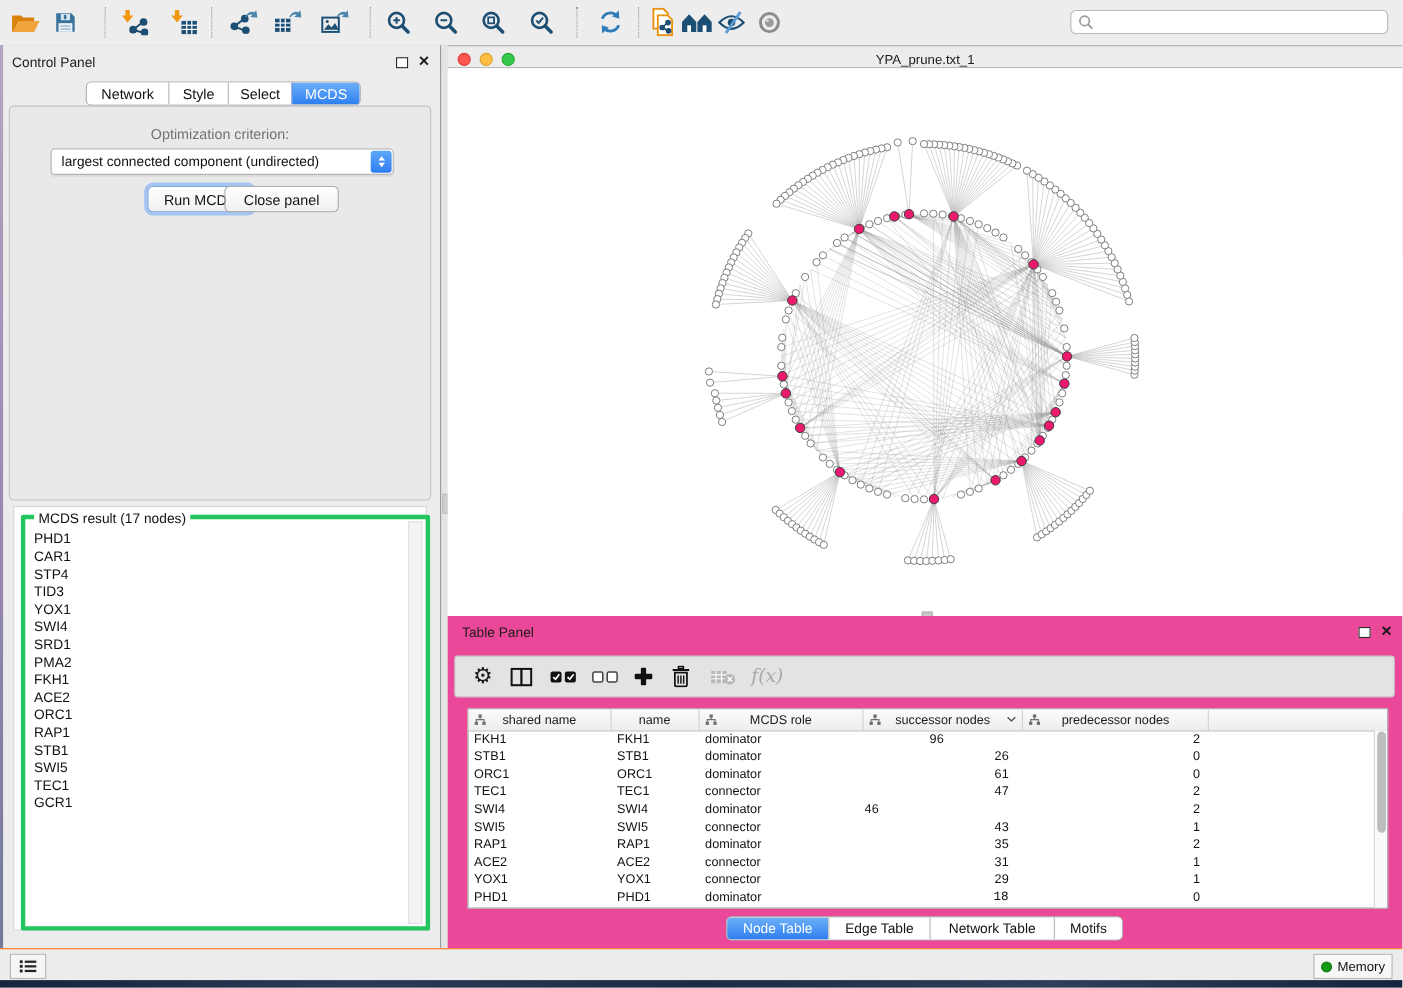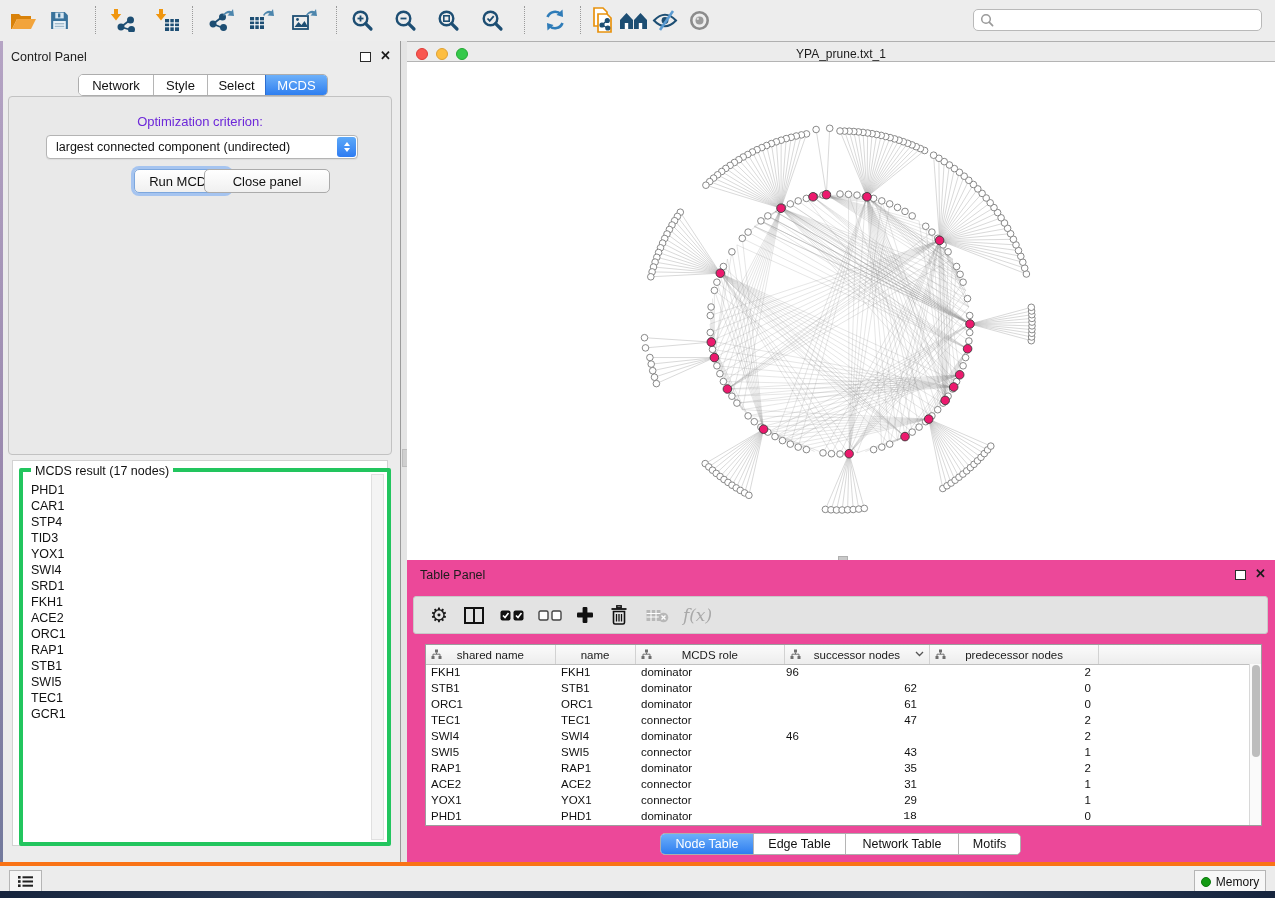--- a/index.html
+++ b/index.html
@@ -27,29 +27,29 @@
   .control-panel .win-float{left:357px;}
   .control-panel .win-close{left:377px;}
 
   .seg-tabs{position:absolute;display:flex;border:1px solid #adadad;border-radius:5px;overflow:hidden;background:#fff;height:22px;box-sizing:border-box;}
   .control-panel .seg-tabs{left:75px;top:33px;}
   .seg{height:100%;display:flex;align-items:center;justify-content:center;font-size:13px;color:#111;background:#fff;border-left:1px solid #b5b5b5;box-sizing:border-box;cursor:default;}
   .seg:first-child{border-left:none;}
   .seg-active{background:linear-gradient(#6db0f9,#2e7ef0);color:#fff;border-left-color:#2e6fd0;}
 
   .options-panel{position:absolute;left:5px;top:55px;width:384px;height:359px;background:#e9e9e9;border:1px solid #c2c2c2;border-radius:4px;box-sizing:border-box;}
-  .opt-label{position:absolute;left:0;top:17px;width:100%;text-align:center;font-size:13px;color:#6d28d9;}
+  .opt-label{position:absolute;left:0;top:17px;width:100%;text-align:center;font-size:13px;color:#737373;}
   .criterion-select{position:absolute;left:37px;top:38px;width:312px;height:24px;background:#fff;border:1px solid #b4b4b4;border-radius:4px;box-sizing:border-box;display:flex;align-items:center;box-shadow:0 1px 1px rgba(0,0,0,.06);}
   .criterion-select .val{flex:1;font-size:12.5px;color:#111;padding-left:9px;white-space:nowrap;overflow:hidden;}
   .stepper{width:19px;height:20px;margin-right:1px;border-radius:3px;background:linear-gradient(#5da9f8,#2f7cf2);display:flex;flex-direction:column;align-items:center;justify-content:center;gap:2px;}
   .stepper .up{width:0;height:0;border-left:3.5px solid transparent;border-right:3.5px solid transparent;border-bottom:4px solid #fff;}
   .stepper .down{width:0;height:0;border-left:3.5px solid transparent;border-right:3.5px solid transparent;border-top:4px solid #fff;}
   .btn{position:absolute;top:72px;height:24px;background:linear-gradient(#ffffff,#f0f0f0);border:1px solid #ababab;border-radius:5px;font-size:13px;font-family:"Liberation Sans",sans-serif;color:#111;box-sizing:border-box;}
   .btn-run{left:86px;width:96px;border-color:#7da7dd;box-shadow:0 0 0 3px rgba(110,165,245,.55);margin-left:39px;}
-  .btn-closepanel{left:195px;width:126px;text-align:center;}
+  .btn-closepanel{left:195px;width:104px;text-align:center;}
 
   .result-card{position:absolute;left:9px;top:419px;width:376px;height:386px;background:#fff;border:1px solid #d2d2d2;box-sizing:border-box;}
   .groupbox{position:absolute;left:6px;top:7px;width:364px;height:370px;border:4px solid #22c55e;border-radius:2px;}
   .legend{position:absolute;left:8px;top:-8px;background:#fff;padding:0 4px;font-size:12.5px;color:#111;}
   .result-list{position:absolute;left:4px;top:10px;right:18px;bottom:4px;overflow:hidden;}
   .list-item{height:16px;line-height:16px;font-size:12.5px;color:#111;padding-left:4px;}
   .scroll-track{position:absolute;right:3px;top:2px;bottom:2px;width:11px;background:#f4f4f4;border:1px solid #e0e0e0;}
 
   
   .v-splitter{position:absolute;left:400px;top:41px;width:7px;height:821px;background:#e4e4e4;border-left:1px solid #9a9a9a;box-sizing:border-box;}
@@ -84,21 +84,21 @@
   .tbl-body{position:absolute;left:0;top:19px;right:12px;bottom:0;overflow:hidden;}
   .tr{display:flex;height:16px;line-height:16px;}
   .td{font-size:11.5px;color:#111;box-sizing:border-box;white-space:nowrap;overflow:hidden;}
   .tbl-scroll{position:absolute;right:0;top:19px;bottom:0;width:12px;background:#fafafa;border-left:1px solid #d8d8d8;box-sizing:border-box;}
   .tbl-scroll .thumb{position:absolute;left:1.5px;top:1px;width:8px;height:92px;background:#bdbdbd;border-radius:5px;}
 
   .table-panel .seg-tabs{left:253px;top:273px;border-radius:5px;}
   .table-panel .seg{font-size:12.5px;}
 
   
-  .status-bar{position:absolute;left:0;top:862px;width:1275px;height:29px;background:#ececec;border-top:4px solid #f97316;box-sizing:border-box;}
+  .status-bar{position:absolute;left:0;top:862px;width:1275px;height:29px;background:#ececec;border-top:1px solid #f97316;box-sizing:border-box;}
   .list-btn{position:absolute;left:9px;top:4px;width:31px;height:21px;background:#f5f5f5;border:1px solid #b5b5b5;display:flex;align-items:center;justify-content:center;}
   .memory-btn{position:absolute;left:1194px;top:4px;width:70px;height:21px;background:#f7f7f7;border:1px solid #b5b5b5;display:flex;align-items:center;justify-content:center;gap:5px;font-size:12px;color:#111;}
   .mem-dot{width:10px;height:10px;border-radius:50%;background:#149a14;border:1px solid #0d7a0d;box-sizing:border-box;}
 </style>
 </head>
 <body>
 
 <div id="app">
 
   <div class="toolbar">
@@ -294,20 +294,21 @@
       <div class="groupbox">
         <span class="legend">MCDS result (17 nodes)</span>
         <div class="result-list">
             <div class="list-item">PHD1</div>
             <div class="list-item">CAR1</div>
             <div class="list-item">STP4</div>
             <div class="list-item">TID3</div>
             <div class="list-item">YOX1</div>
             <div class="list-item">SWI4</div>
             <div class="list-item">SRD1</div>
+            <div class="list-item">PMA2</div>
             <div class="list-item">FKH1</div>
             <div class="list-item">ACE2</div>
             <div class="list-item">ORC1</div>
             <div class="list-item">RAP1</div>
             <div class="list-item">STB1</div>
             <div class="list-item">SWI5</div>
             <div class="list-item">TEC1</div>
             <div class="list-item">GCR1</div>
           </div>
         <div class="scroll-track"></div>
@@ -1086,28 +1087,28 @@
             </svg>
             <span>predecessor nodes</span>
           </div>
           <div class="th" style="width: 162px; border-right: none;"></div>
         </div>
       <div class="tbl-body">
           <div class="tr">
             <div class="td" style="width: 130px; text-align: left; padding-left: 5px; padding-right: 0px;">FKH1</div>
             <div class="td" style="width: 80px; text-align: left; padding-left: 5px; padding-right: 0px;">FKH1</div>
             <div class="td" style="width: 150px; text-align: left; padding-left: 5px; padding-right: 0px;">dominator</div>
-            <div class="td" style="width: 145px; text-align: left; padding-left: 0px; padding-right: 14px;">96</div>
+            <div class="td" style="width: 145px; text-align: center; padding-left: 0px; padding-right: 14px;">96</div>
             <div class="td" style="width: 170px; text-align: right; padding-left: 0px; padding-right: 10px;">2</div>
           </div>
           <div class="tr">
             <div class="td" style="width: 130px; text-align: left; padding-left: 5px; padding-right: 0px;">STB1</div>
             <div class="td" style="width: 80px; text-align: left; padding-left: 5px; padding-right: 0px;">STB1</div>
             <div class="td" style="width: 150px; text-align: left; padding-left: 5px; padding-right: 0px;">dominator</div>
-            <div class="td" style="width: 145px; text-align: right; padding-left: 0px; padding-right: 14px;">62</div>
+            <div class="td" style="width: 145px; text-align: right; padding-left: 0px; padding-right: 14px;">26</div>
             <div class="td" style="width: 170px; text-align: right; padding-left: 0px; padding-right: 10px;">0</div>
           </div>
           <div class="tr">
             <div class="td" style="width: 130px; text-align: left; padding-left: 5px; padding-right: 0px;">ORC1</div>
             <div class="td" style="width: 80px; text-align: left; padding-left: 5px; padding-right: 0px;">ORC1</div>
             <div class="td" style="width: 150px; text-align: left; padding-left: 5px; padding-right: 0px;">dominator</div>
             <div class="td" style="width: 145px; text-align: right; padding-left: 0px; padding-right: 14px;">61</div>
             <div class="td" style="width: 170px; text-align: right; padding-left: 0px; padding-right: 10px;">0</div>
           </div>
           <div class="tr">

